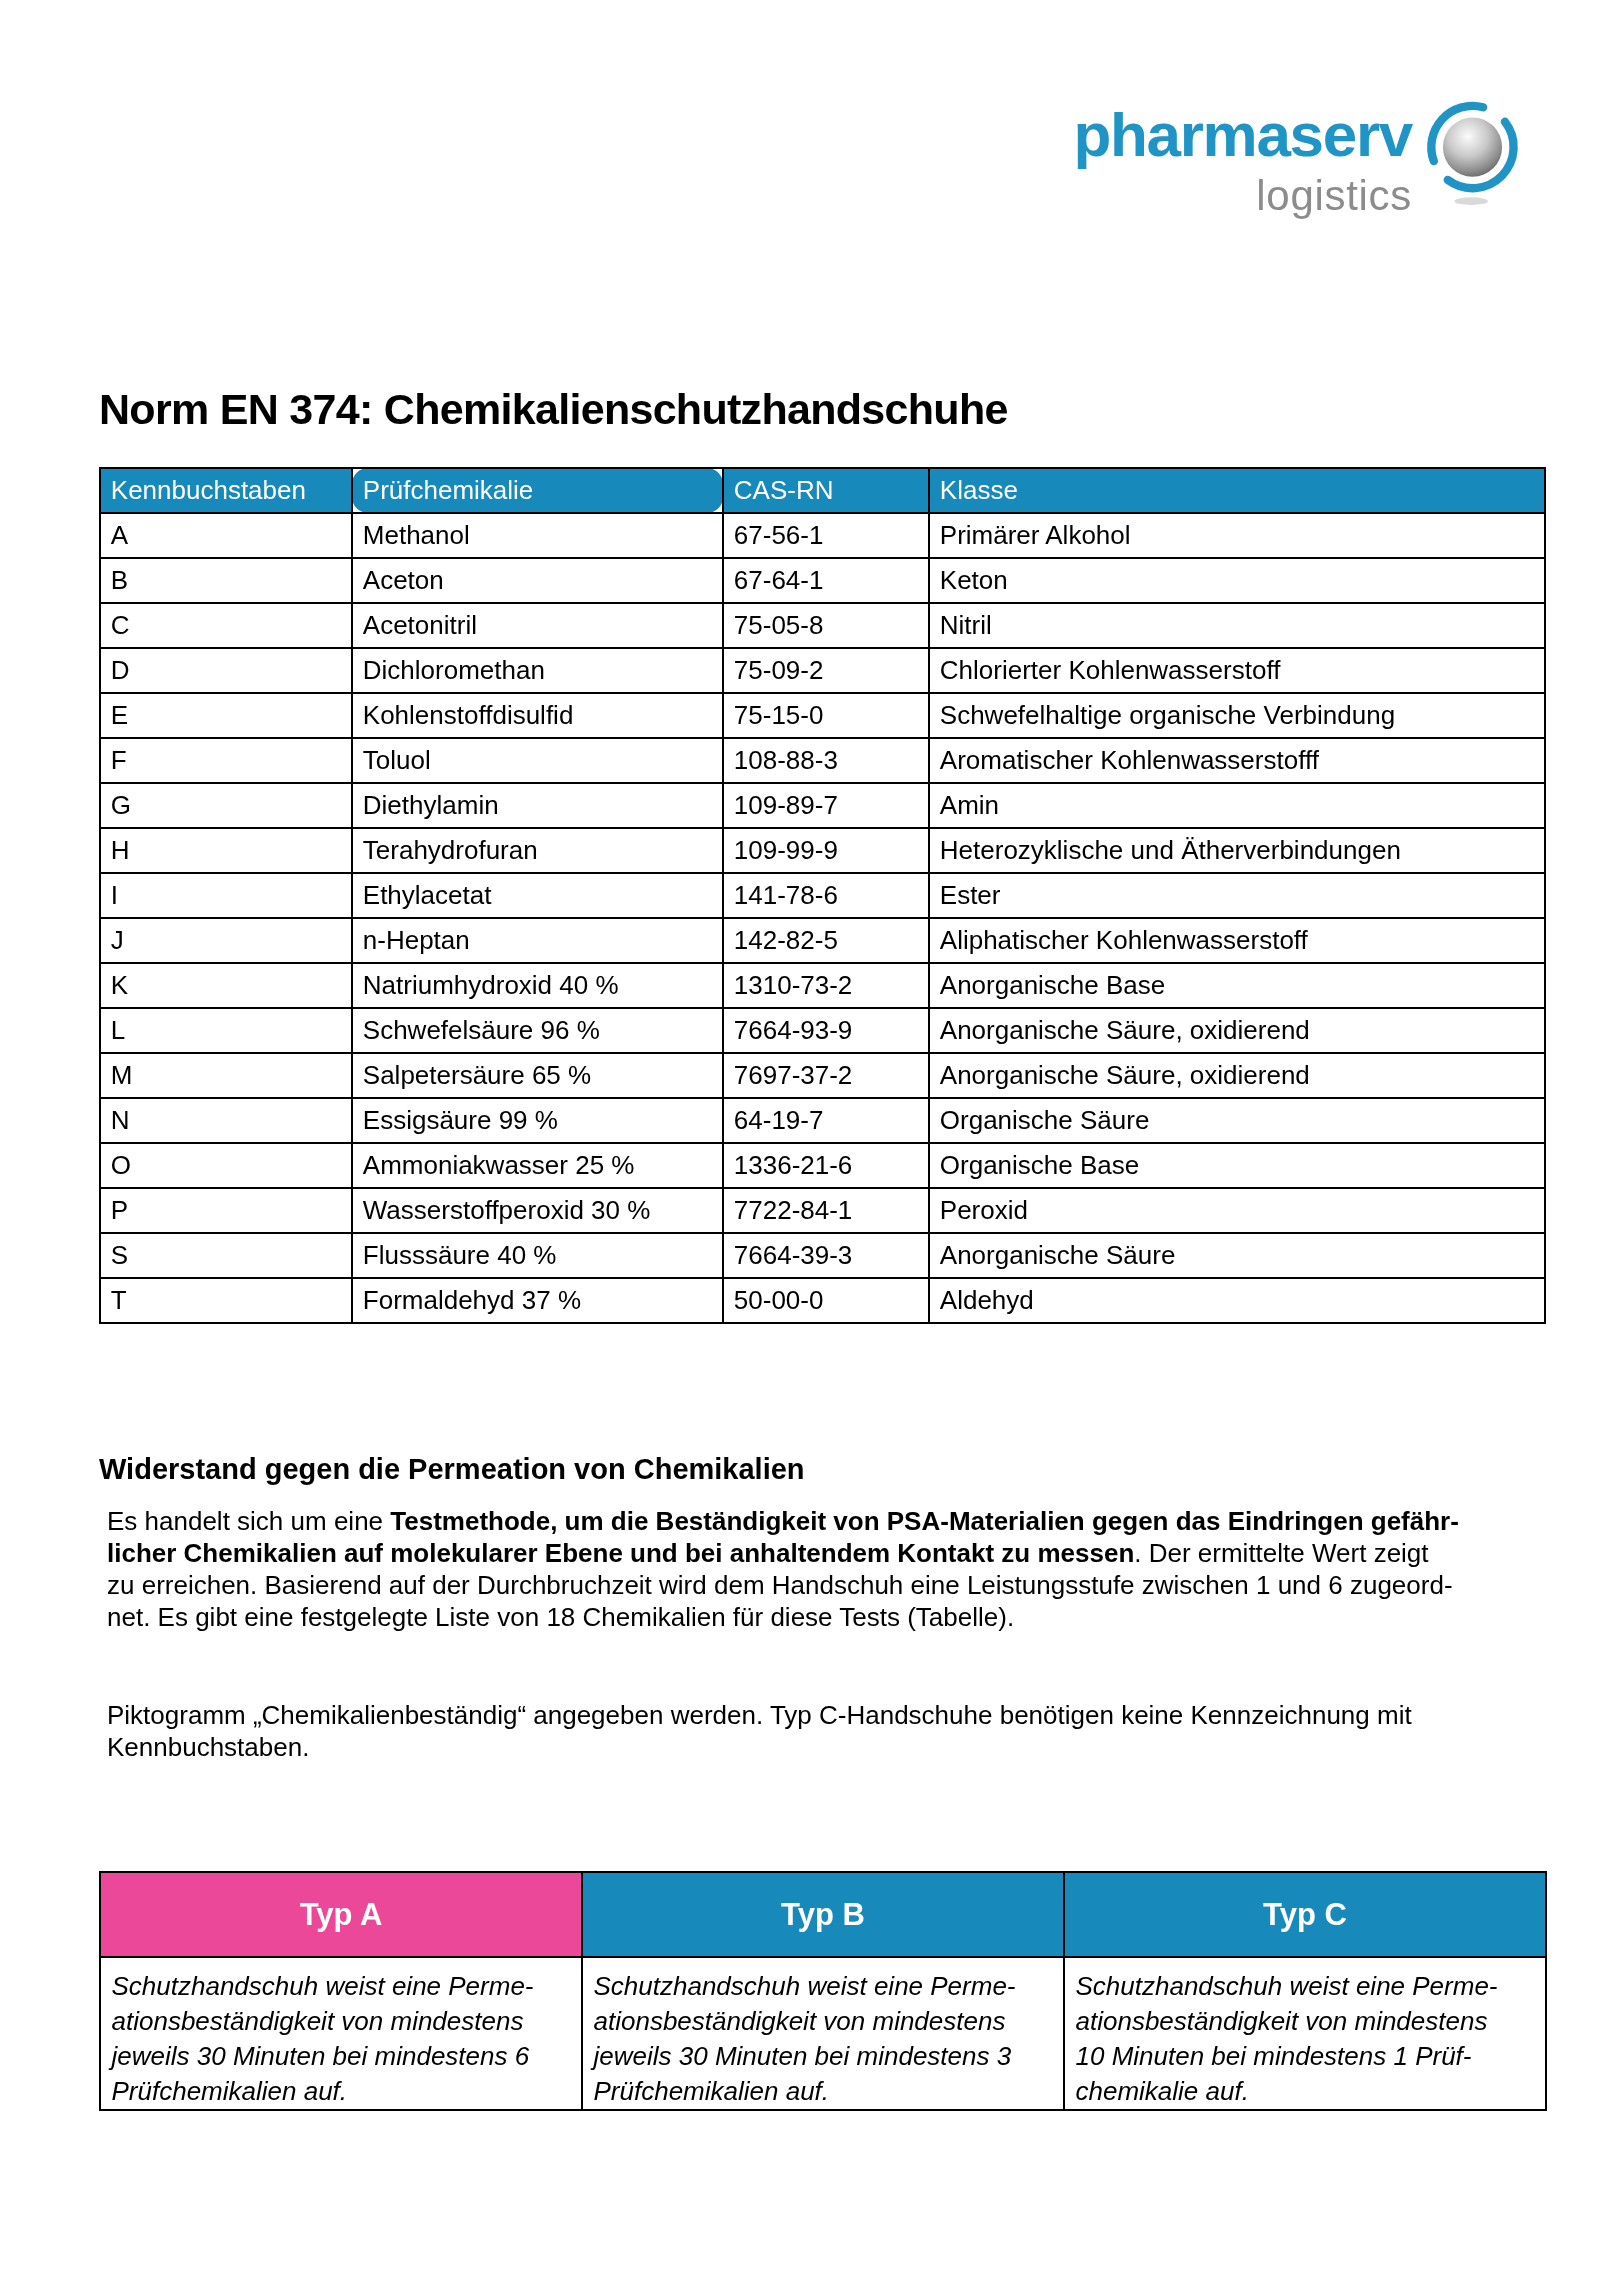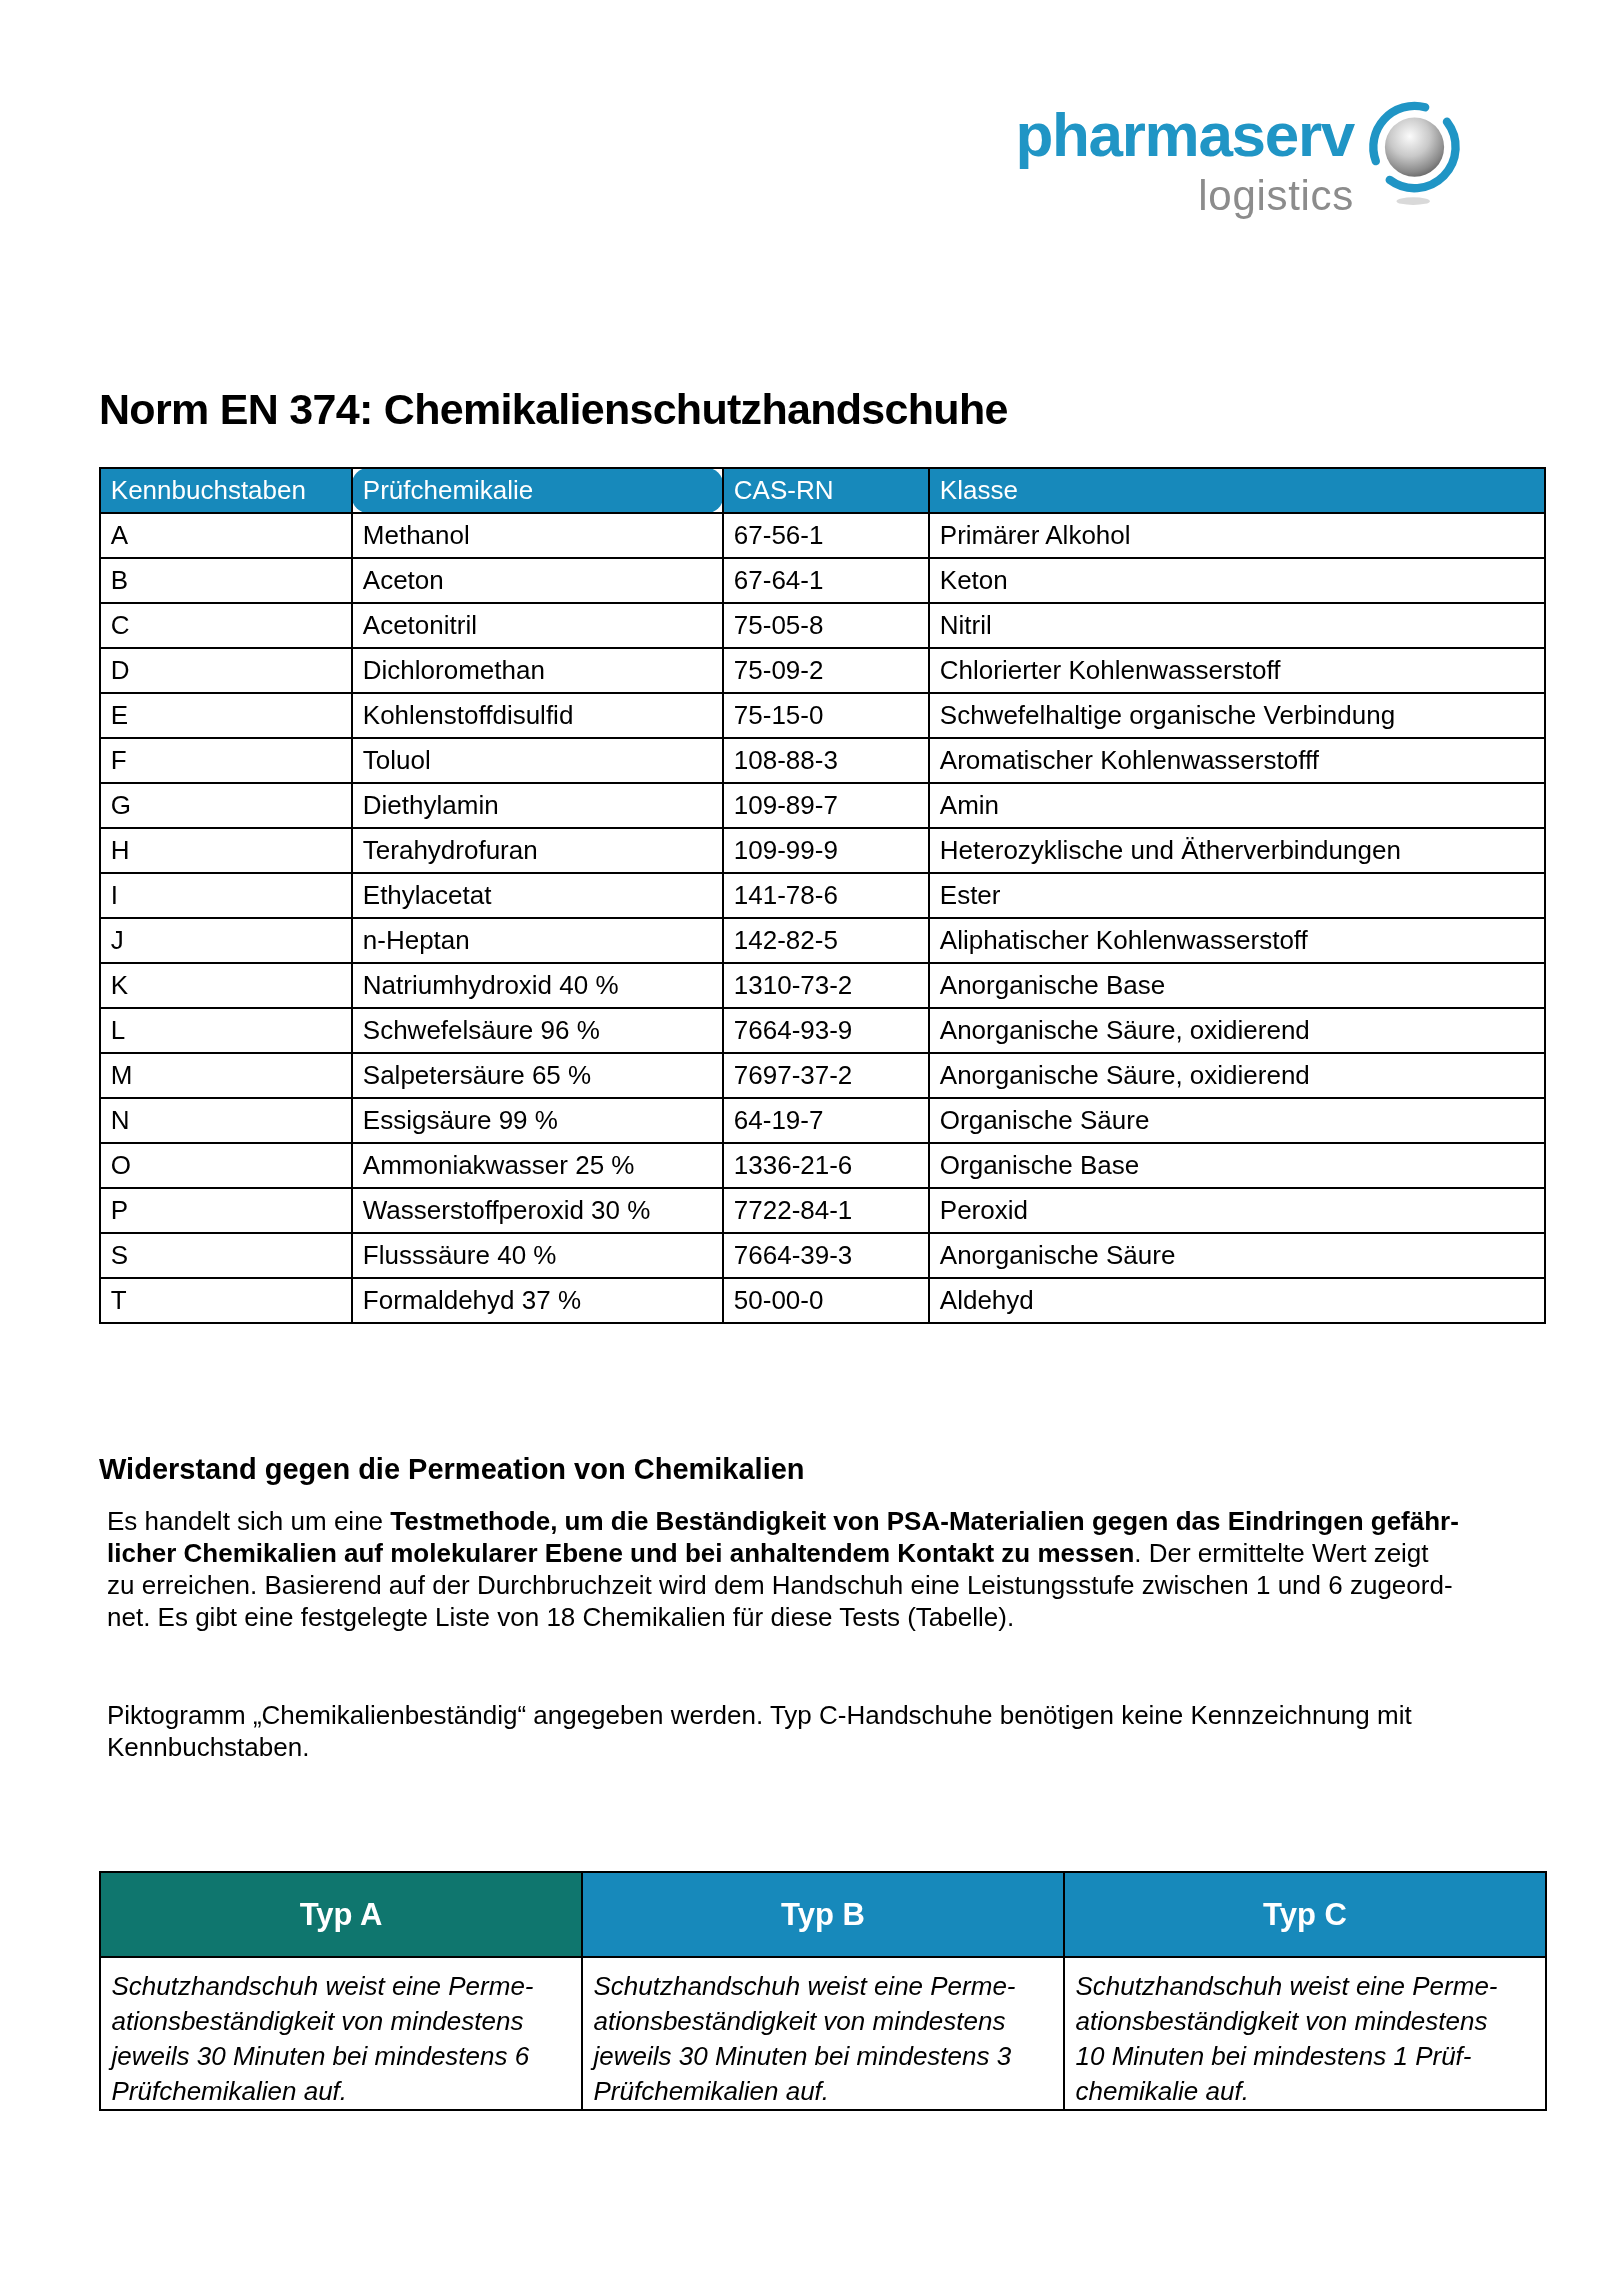--- a/index.html
+++ b/index.html
@@ -3,21 +3,21 @@
 <meta charset="utf-8">
 <style>
   html,body{margin:0;padding:0;}
   body{
     width:1623px;height:2295px;background:#ffffff;position:relative;
     font-family:"Liberation Sans", sans-serif;color:#000;
     -webkit-font-smoothing:antialiased;
   }
 
   
-  .logo{position:absolute;top:103px;left:984px;display:flex;align-items:flex-start;}
+  .logo{position:absolute;top:103px;left:1042px;display:flex;align-items:flex-start;}
   .logo-text{display:flex;flex-direction:column;align-items:flex-end;width:370px;}
   .brand{font-size:62px;font-weight:bold;letter-spacing:-1.3px;line-height:64px;}
   .sub{font-size:42px;line-height:42px;margin-top:7.9px;letter-spacing:0.7px;font-weight:normal;}
   .logo-icon{margin-left:9.2px;margin-top:-5.2px;}
 
   
   #doc-title{position:absolute;left:99px;top:359px;font-size:43px;font-weight:bold;letter-spacing:-0.7px;line-height:1;white-space:nowrap;}
   #section-heading{position:absolute;left:99px;top:1431px;font-size:29px;font-weight:bold;line-height:1;white-space:nowrap;}
 
   
@@ -218,21 +218,21 @@
   </div>
 
 <table id="table2">
   <colgroup>
     <col style="width:482px">
       <col style="width:482px">
       <col style="width:482px">
   </colgroup>
   <thead>
     <tr>
-      <th class="hdr" style="background: #0f766e;">Typ A</th>
+      <th class="hdr" style="background: #ec4899;">Typ A</th>
       <th class="hdr" style="background: rgb(23, 137, 187);">Typ B</th>
       <th class="hdr" style="background: rgb(23, 137, 187);">Typ C</th>
     </tr>
   </thead>
   <tbody>
     <tr>
       <td>
           <div class="cline">Schutzhandschuh weist eine Perme-</div>
           <div class="cline">ationsbeständigkeit von mindestens</div>
           <div class="cline">jeweils 30 Minuten bei mindestens 6</div>

